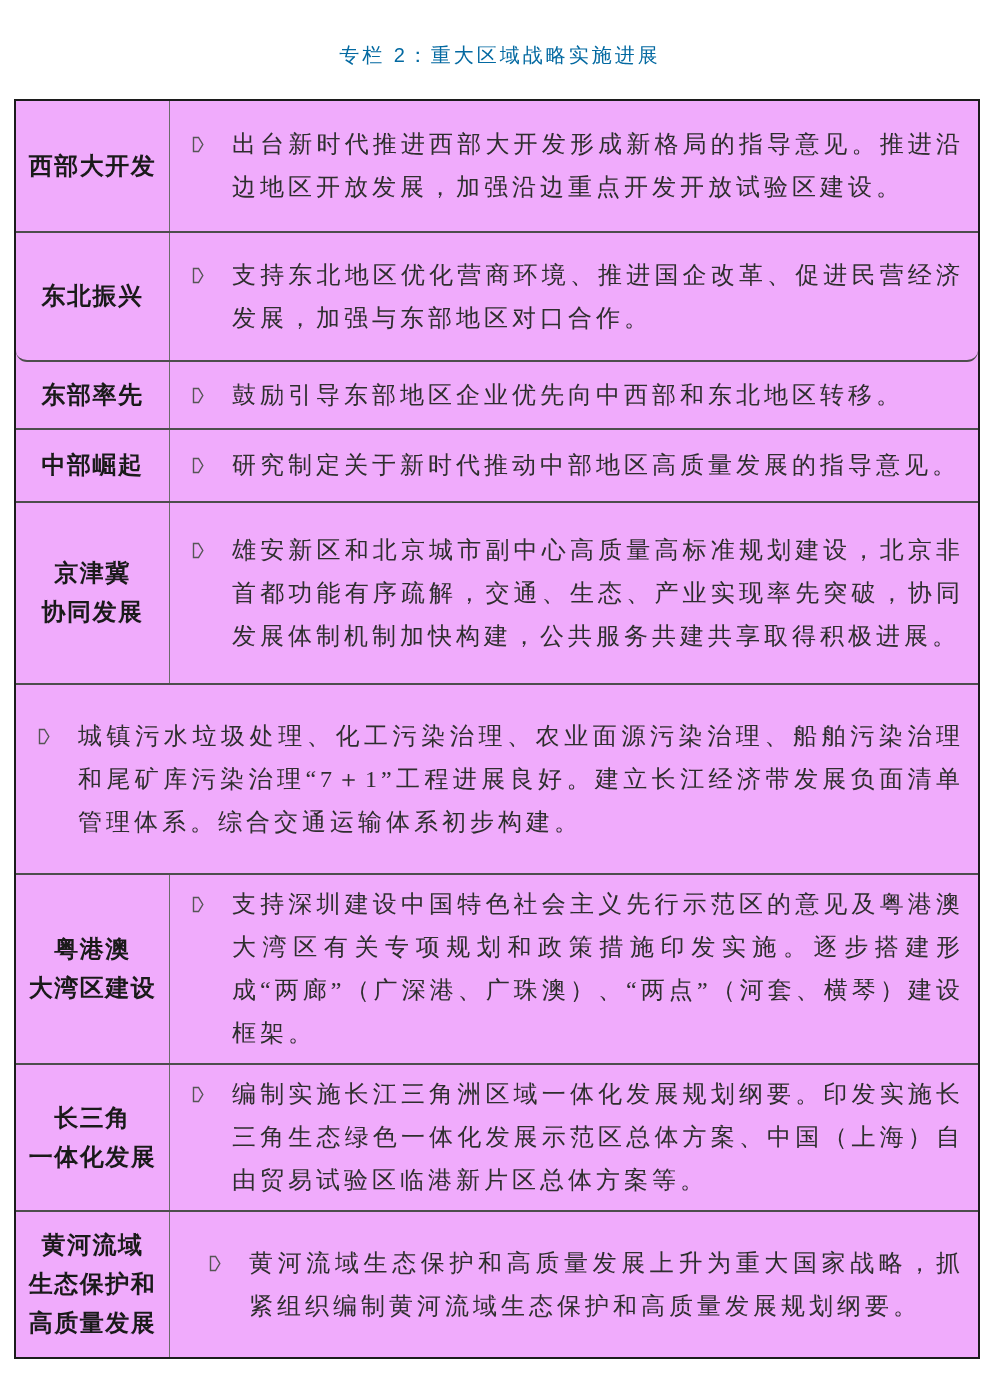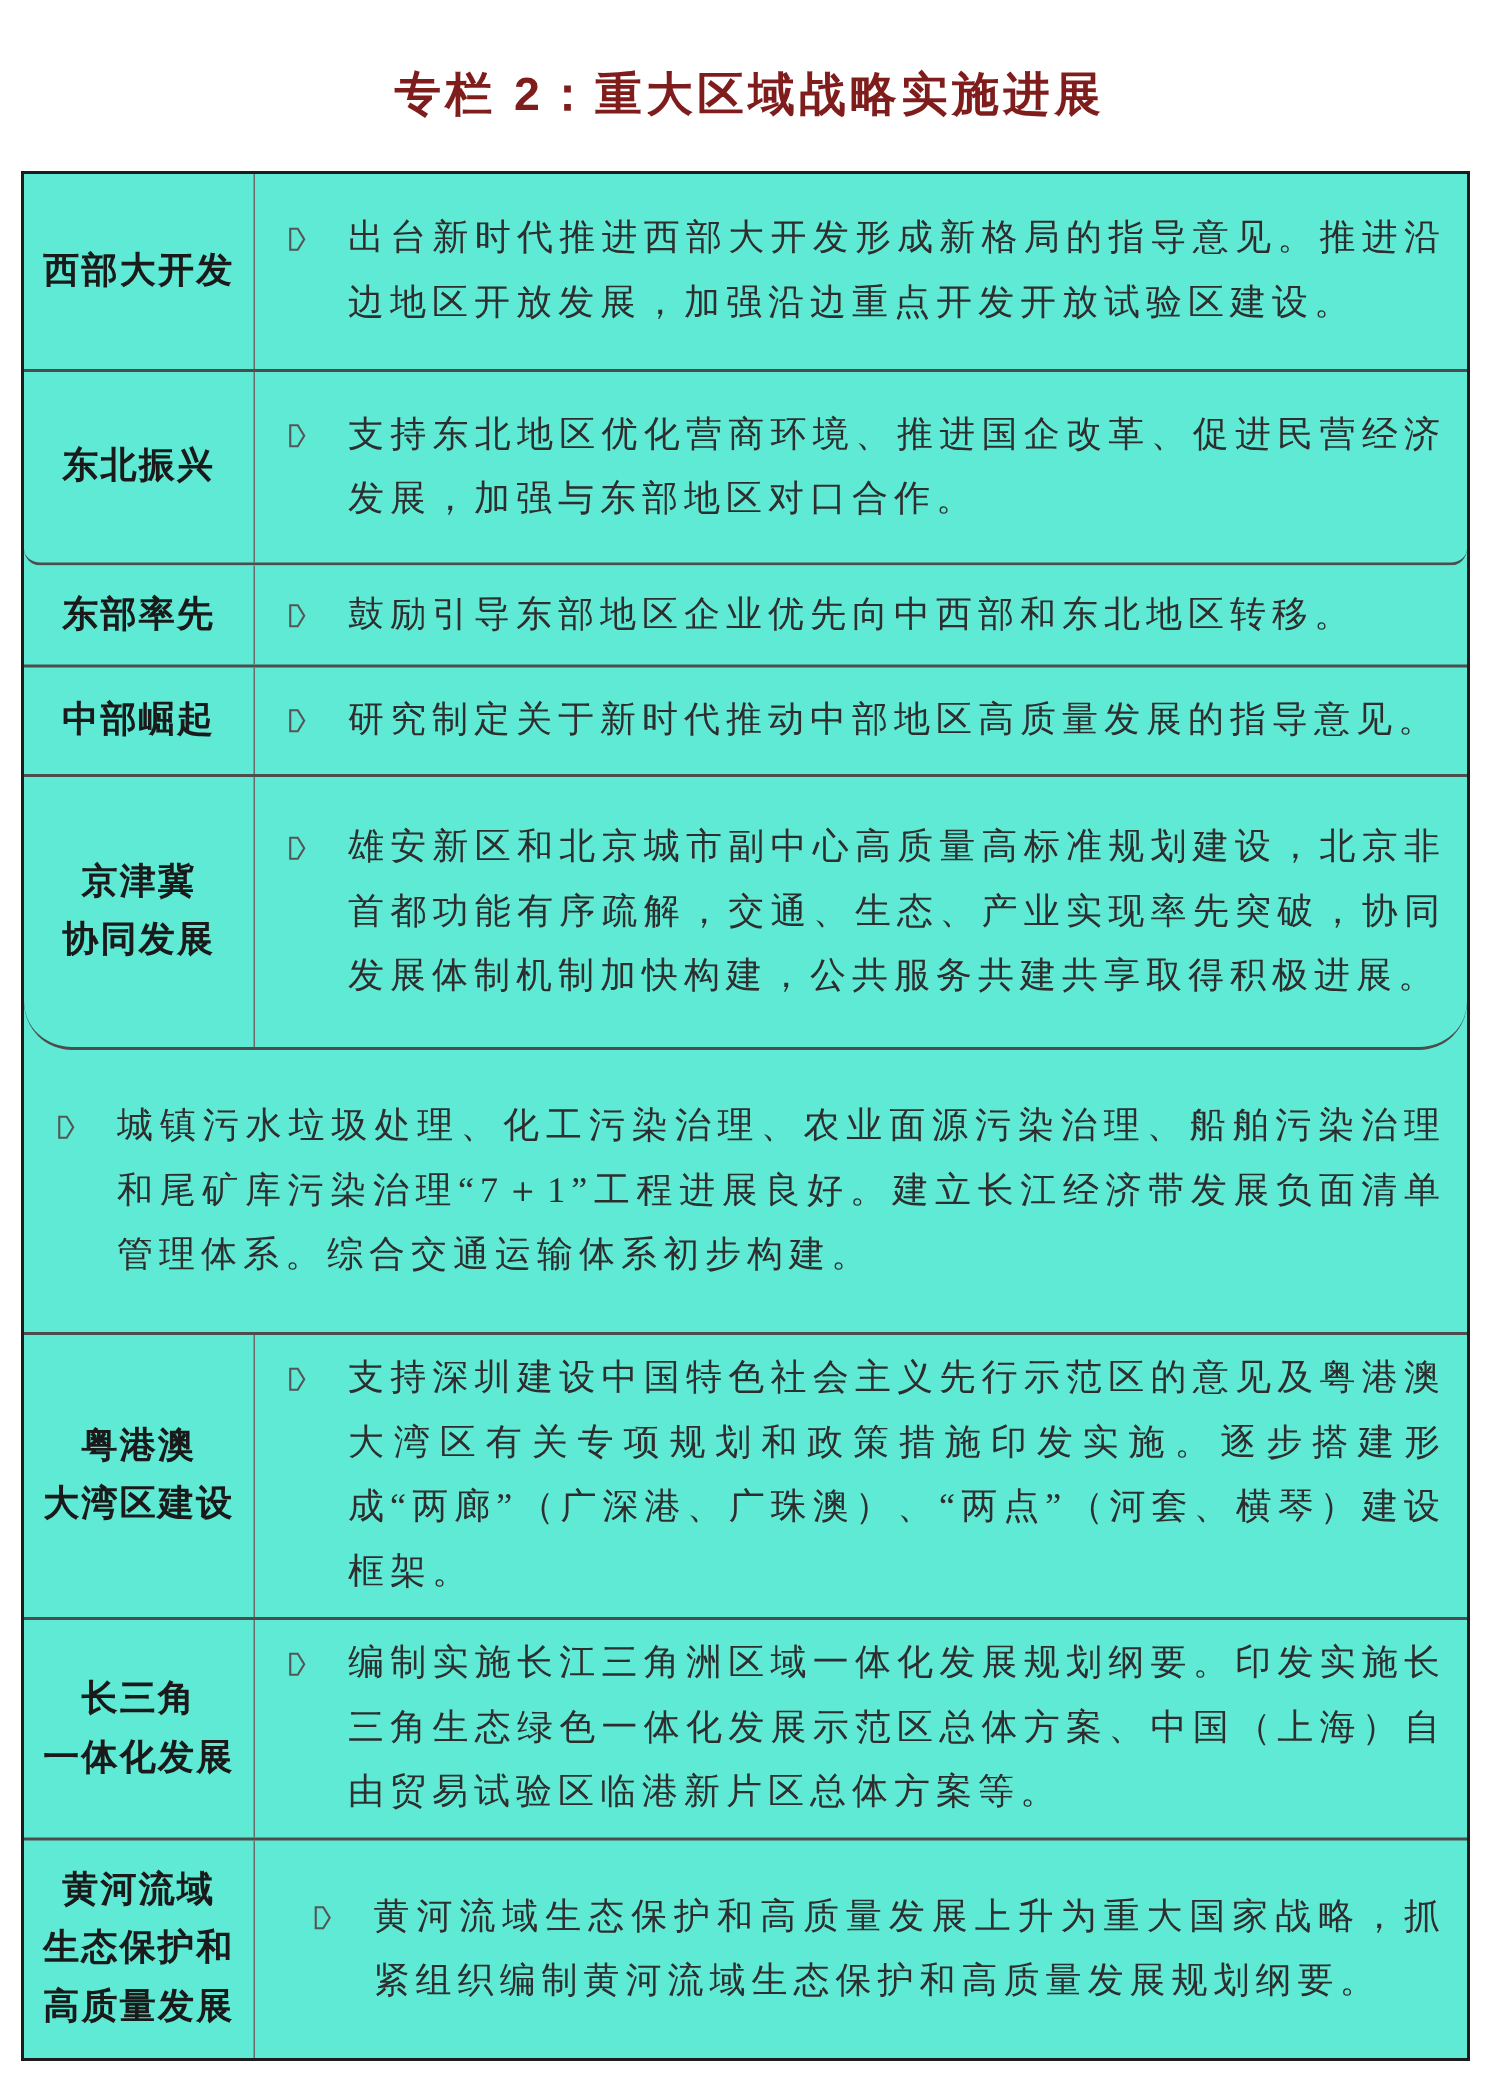--- a/index.html
+++ b/index.html
@@ -15,29 +15,29 @@
     height: 1384px;
     box-sizing: border-box;
     background: #ffffff;
     overflow: hidden;
   }
   .title {
     margin: 0;
     padding-top: 42px;
     text-align: center;
     font-family: "Liberation Sans", sans-serif;
-    font-weight: 700;
-    font-size: 31px;
+    font-weight: 400;
+    font-size: 20px;
     letter-spacing: 3px;
-    color: #7f1d1d;
+    color: #0369a1;
   }
   .strategy-table {
     margin: 30px 20px 0 14px;
     border: 2.5px solid #1c1c1c;
-    background: #5eead4;
+    background: #f0abfc;
   }
   .t-row {
     display: flex;
     align-items: stretch;
     border-bottom: 2px solid #4d4d4d;
   }
   .t-row:last-child {
     border-bottom: none;
     gap: 17px;
   }
@@ -86,21 +86,21 @@
     letter-spacing: 4px;
     text-align: justify;
     text-justify: inter-ideograph;
     color: #2e2e2e;
   }
   
   .h130 { min-height: 130px; }
   .h127 { min-height: 127px; border-radius: 11px; }
   .h71  { min-height: 71px;  }
   .h66  { min-height: 66px;  }
-  .h180 { min-height: 180px; border-radius: 32px; }
+  .h180 { min-height: 180px; }
   .h188 { min-height: 188px; }
   .h183 { min-height: 183px; }
   .h140 { min-height: 140px; }
   .h145 { min-height: 145px; }
 </style>
 </head>
 <body>
 
 <div class="page">
 

